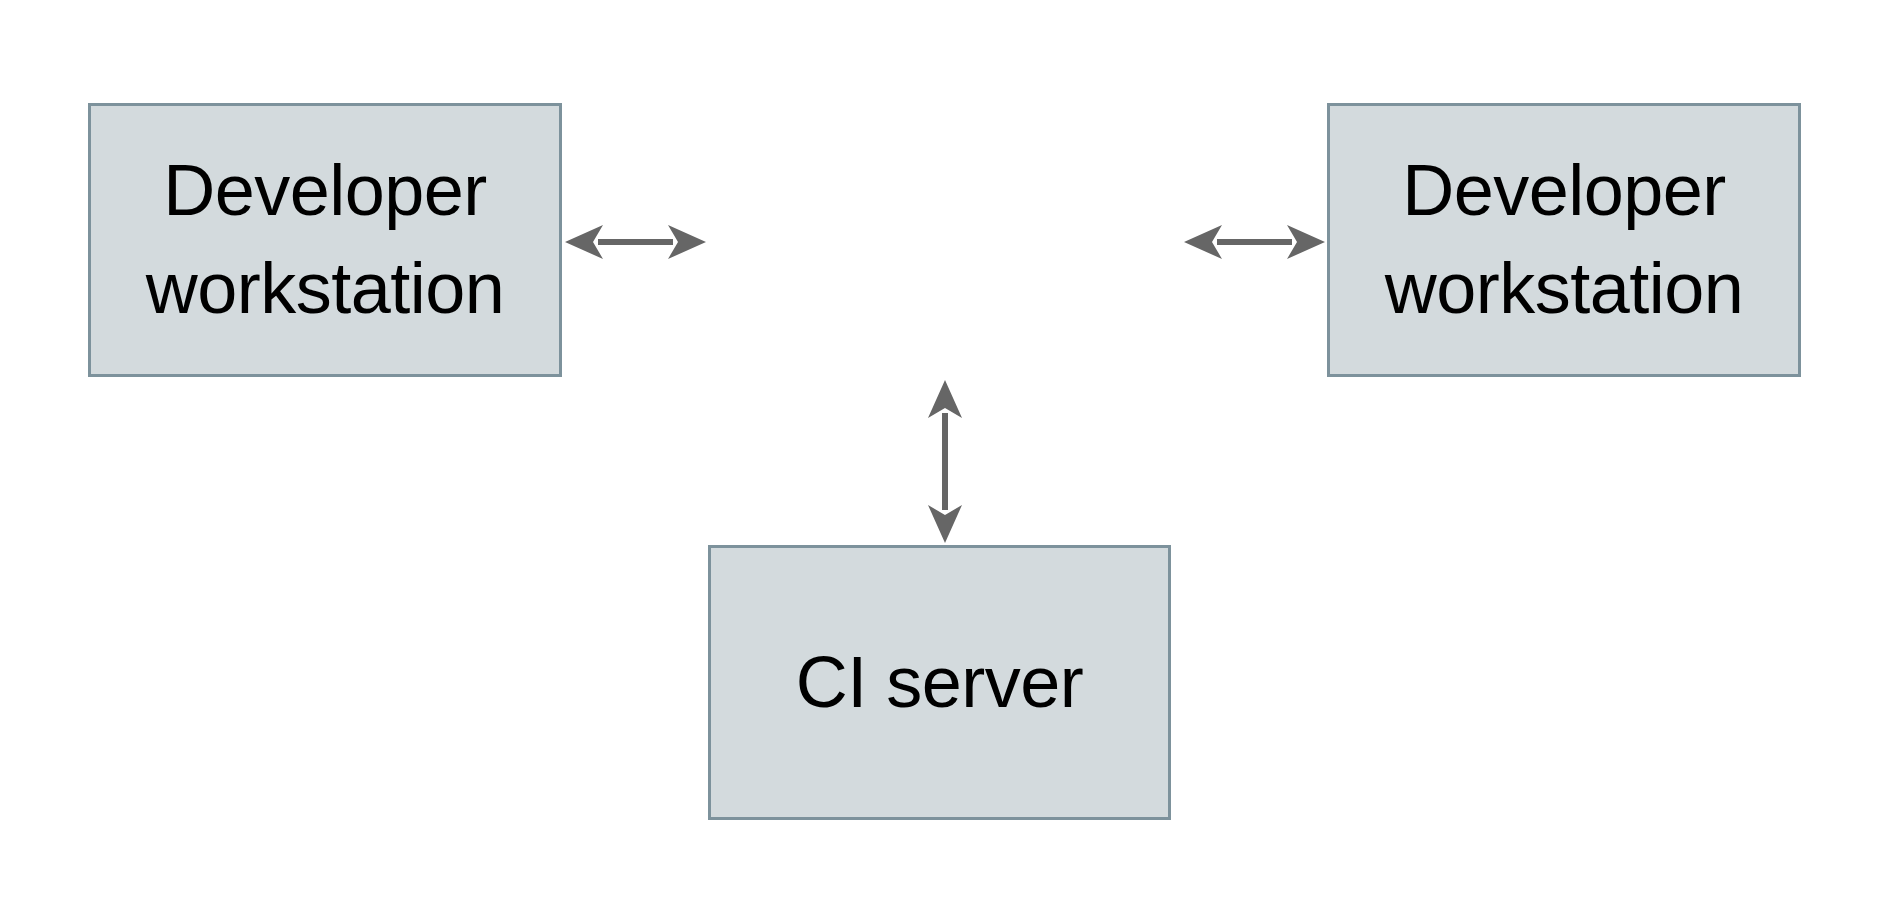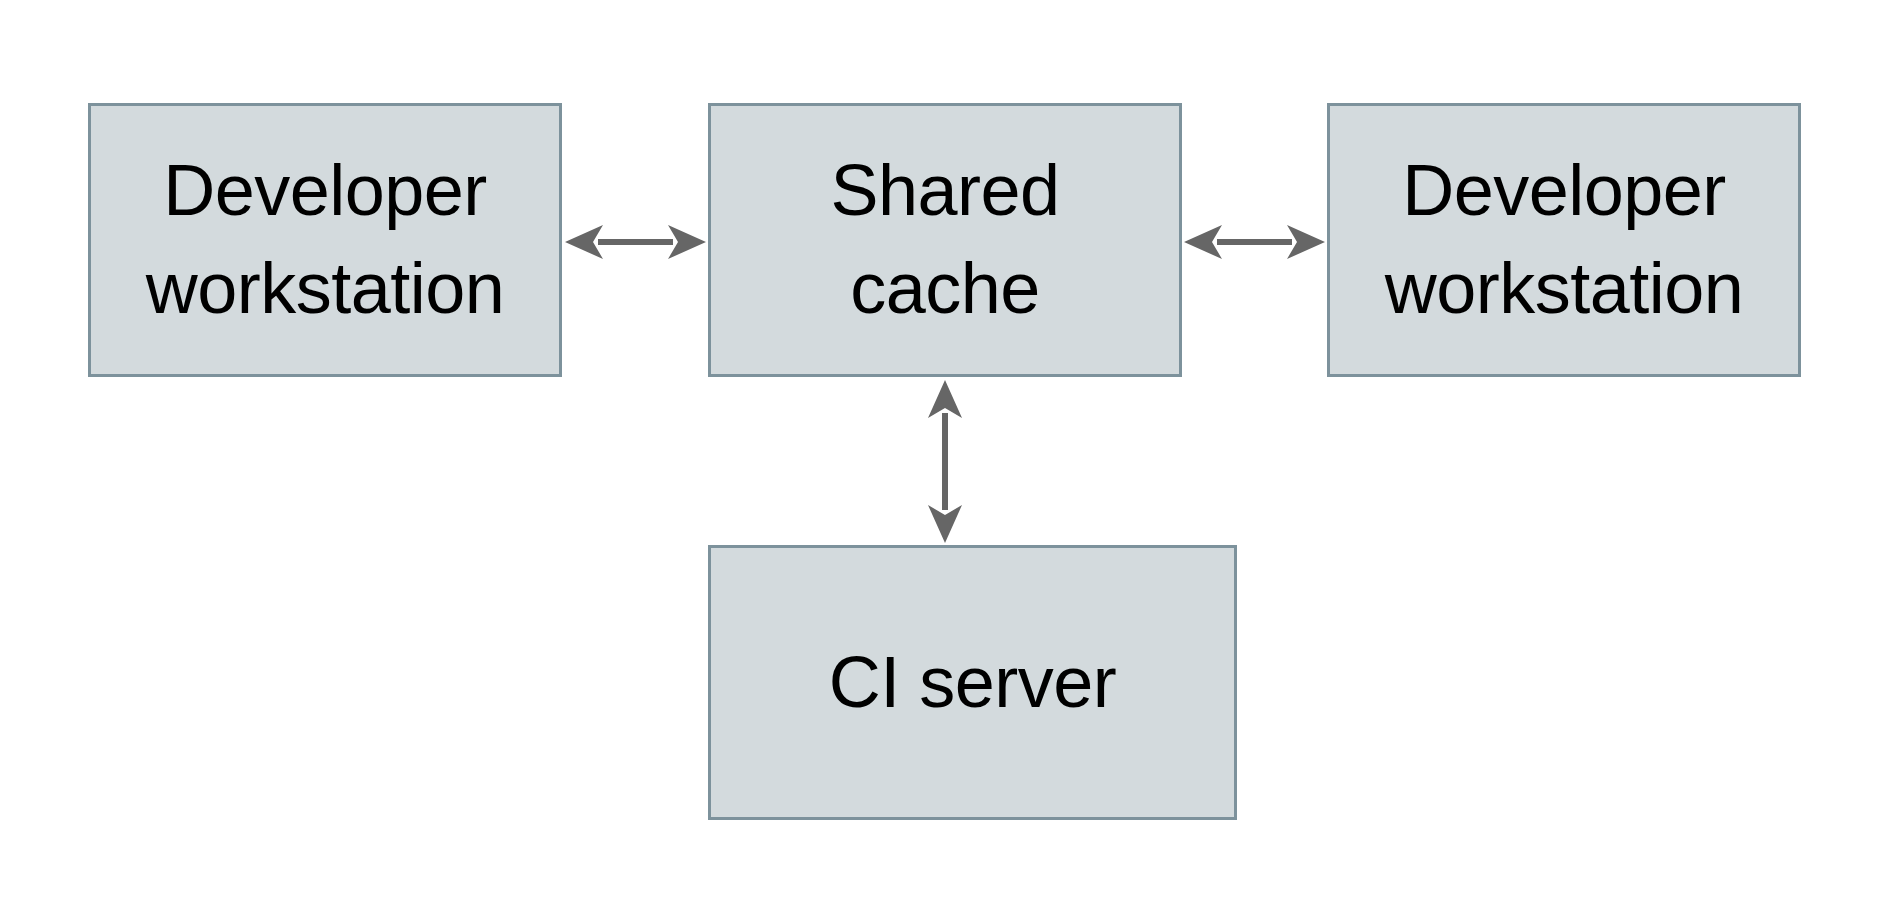--- a/index.html
+++ b/index.html
@@ -51,21 +51,21 @@
     font-size: 72px;
     line-height: 1.36;
     color: var(--text);
     text-align: center;
     white-space: pre-line;
     letter-spacing: -0.5px;
   }
   .node-dev-left  { left:  88px; top: 103px; width: 474px; height: 274px; }
   .node-cache     { left: 708px; top: 103px; width: 474px; height: 274px; }
   .node-dev-right { left: 1327px; top: 103px; width: 474px; height: 274px; }
-  .node-ci        { left: 708px; top: 545px; width: 529px; height: 275px; }
+  .node-ci        { left: 708px; top: 545px; width: 463px; height: 275px; }
 </style>
 </head>
 <body>
 
 <div class="canvas">
 
   <svg class="arrows-layer" viewBox="0 0 1900 922" xmlns="http://www.w3.org/2000/svg" aria-hidden="true">
 
     <g>
       <line class="arrow-line" x1="598" y1="242" x2="673" y2="242"></line>
@@ -84,24 +84,20 @@
       <polygon class="arrow-head" points="945,380 928,418 945,408 962,418"></polygon>
       <polygon class="arrow-head" points="945,543 928,505 945,515 962,505"></polygon>
     </g>
   </svg>
 
   <div class="node node-dev-left">
     <span class="node-label">Developer
 workstation</span>
   </div>
 
-  <div class="node node-cache">
-    <span class="node-label">Shared
-cache</span>
-  </div>
 
   <div class="node node-dev-right">
     <span class="node-label">Developer
 workstation</span>
   </div>
 
   <div class="node node-ci">
     <span class="node-label">CI server</span>
   </div>
 

